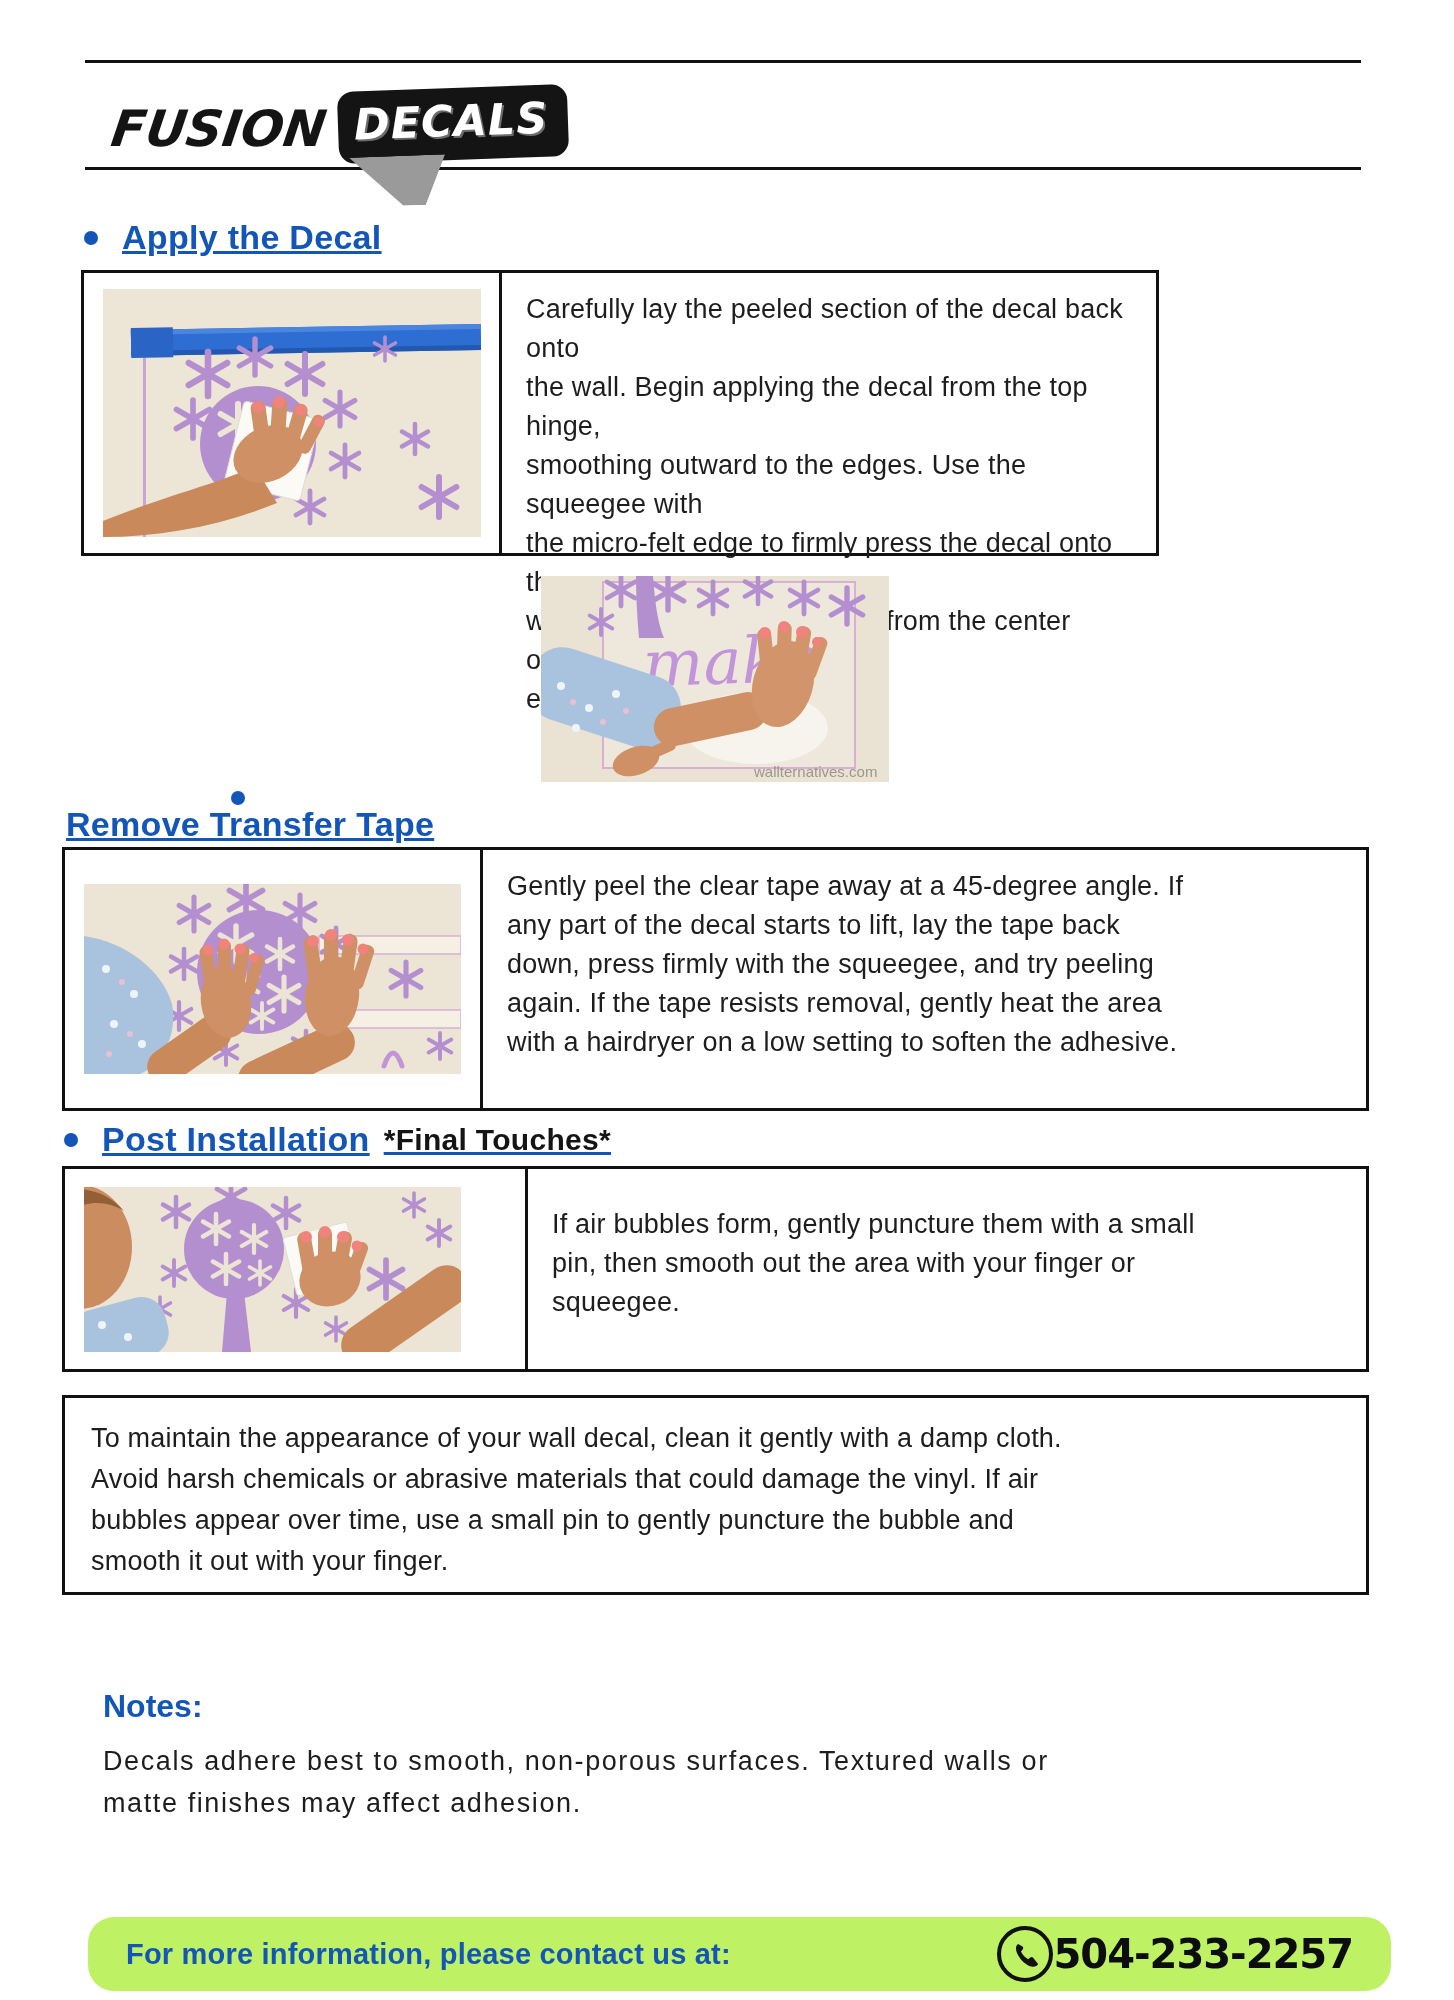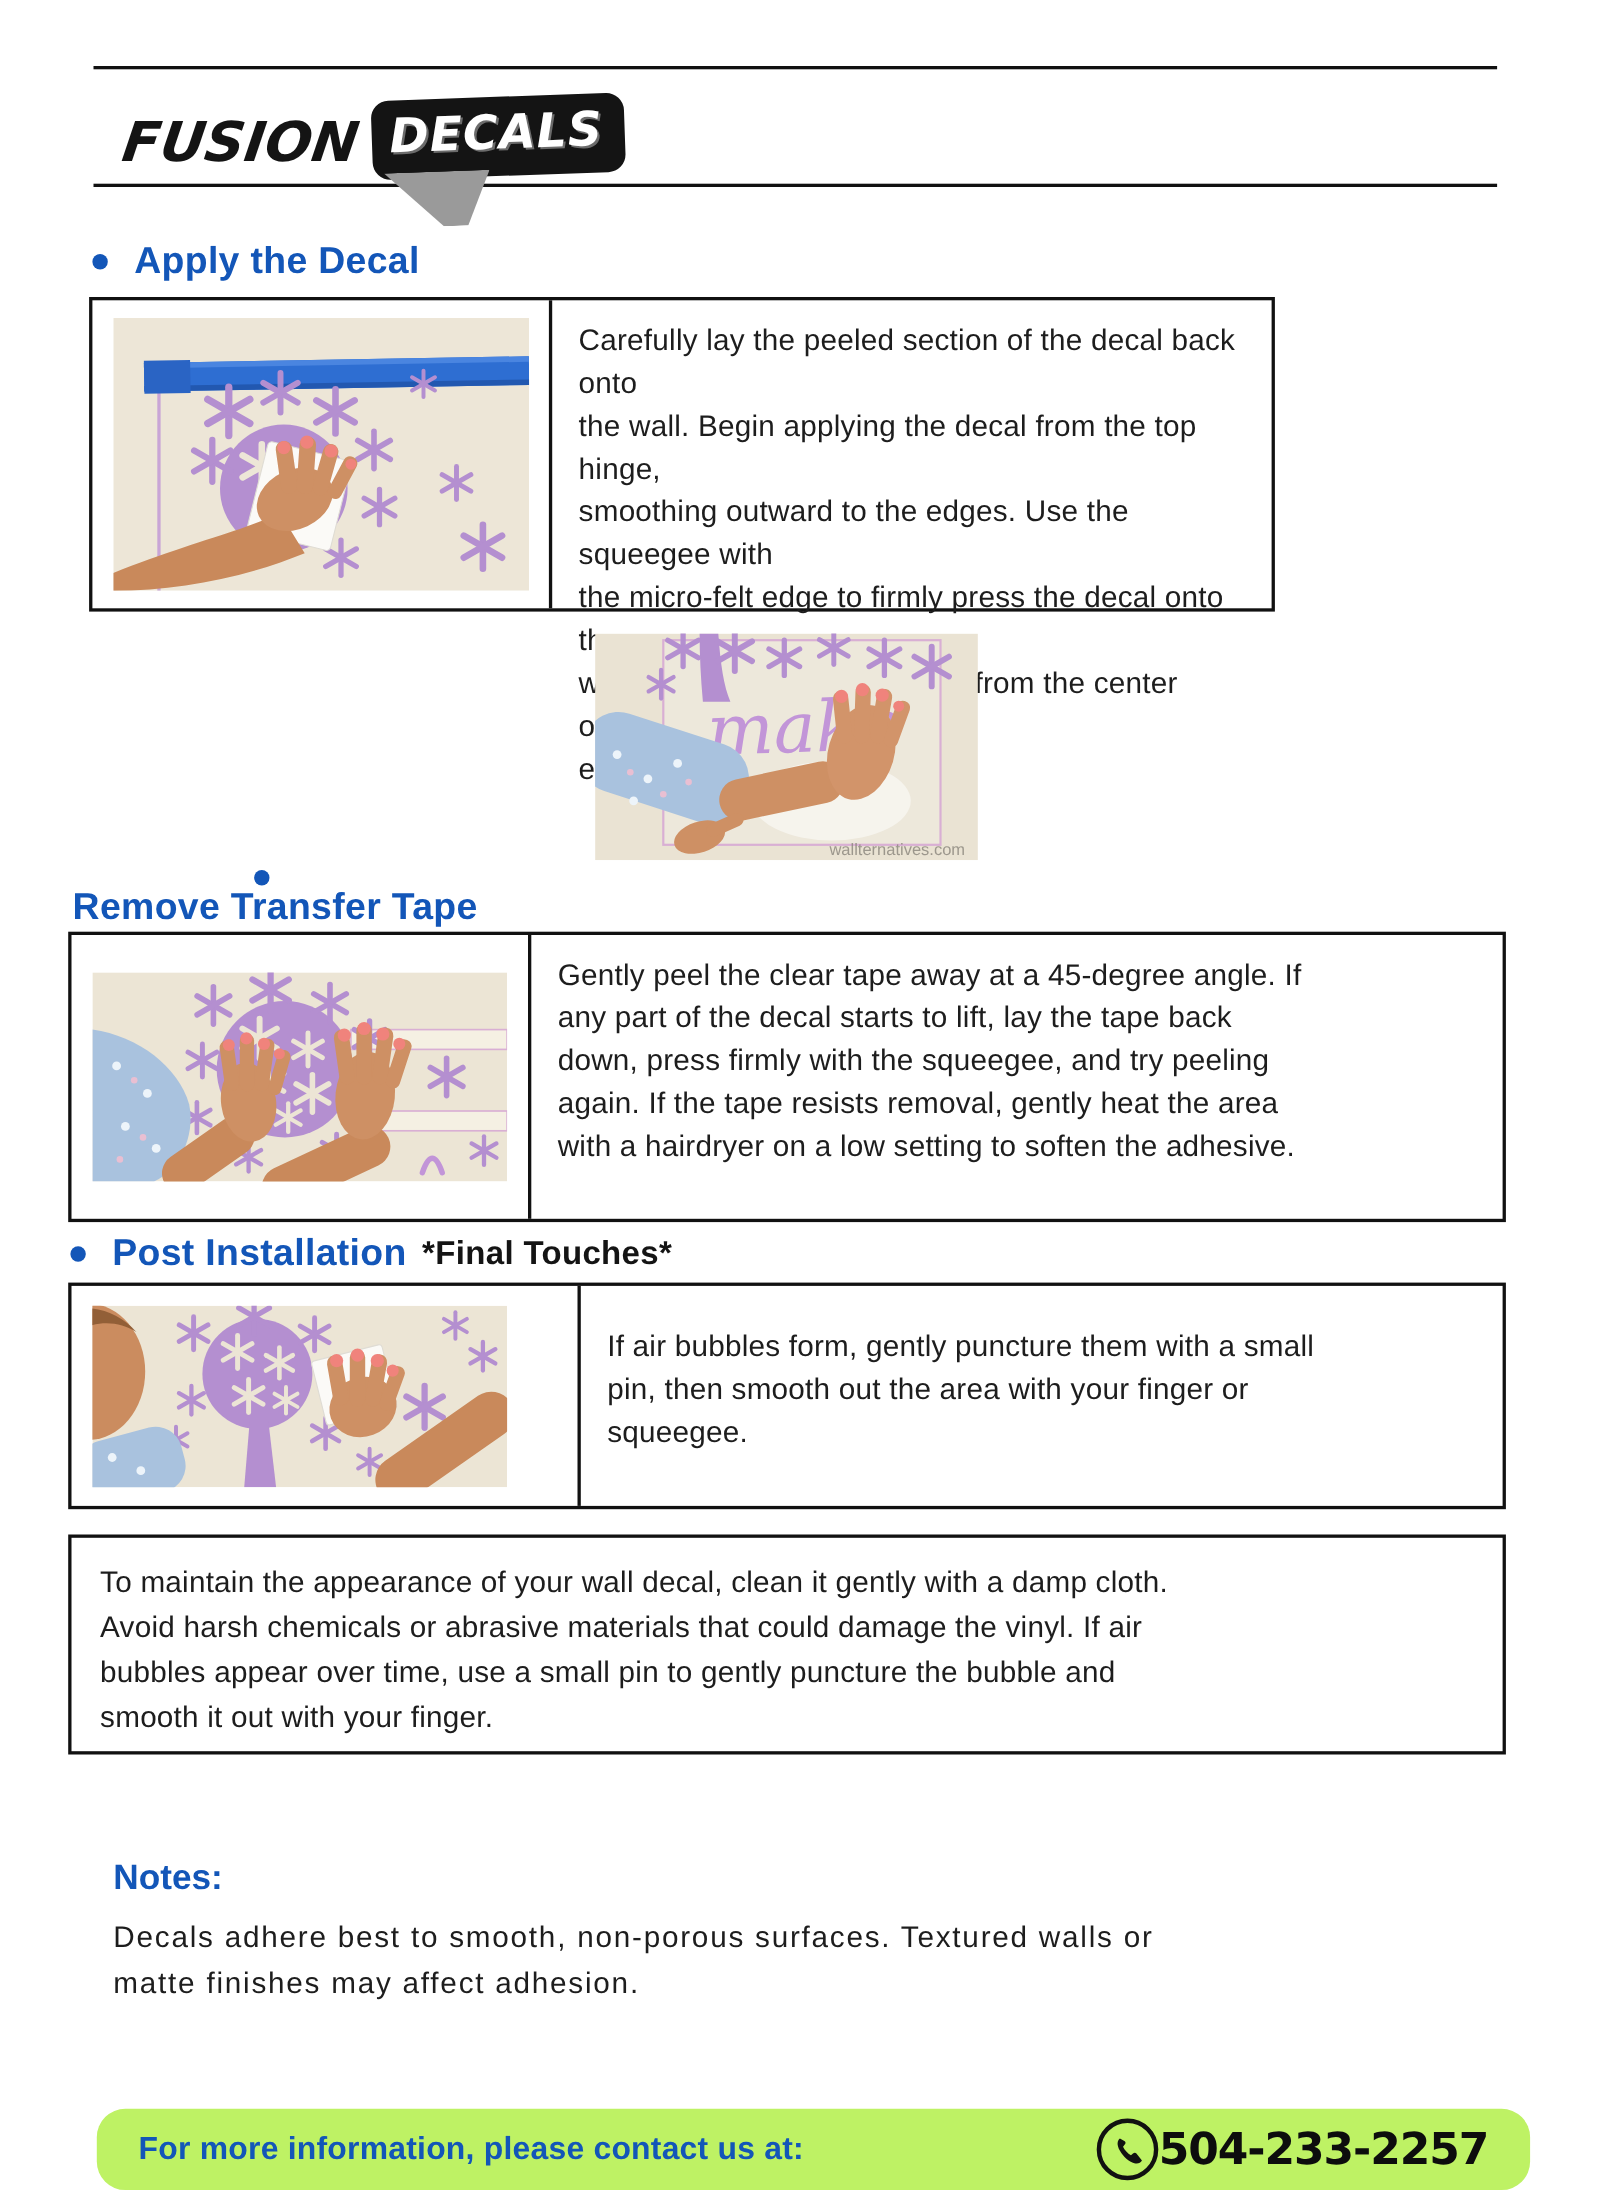--- a/index.html
+++ b/index.html
@@ -26,21 +26,21 @@
     font-family:"DejaVu Sans",sans-serif;font-weight:bold;font-style:italic;
     font-size:43px;color:#ffffff;letter-spacing:1px;
     text-shadow:2px 2px 0 #6b6b6b;
   }
   .logo-tail{
     position:absolute;left:10px;bottom:-44px;width:96px;height:50px;
     background:#9a9a9a;clip-path:polygon(0 0,100% 0,78% 100%,55% 100%);
   }
 
   
-  .sec-h{position:absolute;display:flex;align-items:center;color:#1356b8;}
+  .sec-h{position:absolute;display:flex;align-items:center;color:#1356b8;text-decoration:underline;}
   .sec-h .dot{width:14px;height:14px;border-radius:50%;background:#1356b8;margin-right:24px;flex:0 0 auto;}
   .sec-h .t{font-size:34px;font-weight:bold;letter-spacing:0.3px;}
   .sec-h .sub{font-size:30px;font-weight:bold;color:#141414;margin-left:14px;letter-spacing:0.3px;}
   #h-apply{left:84px;top:218px;}
   #h-remove{left:66px;top:791px;flex-direction:column;}
   #h-post{left:64px;top:1120px;}
   #h-care{left:66px;top:1396px;}
 
   
   .box{

